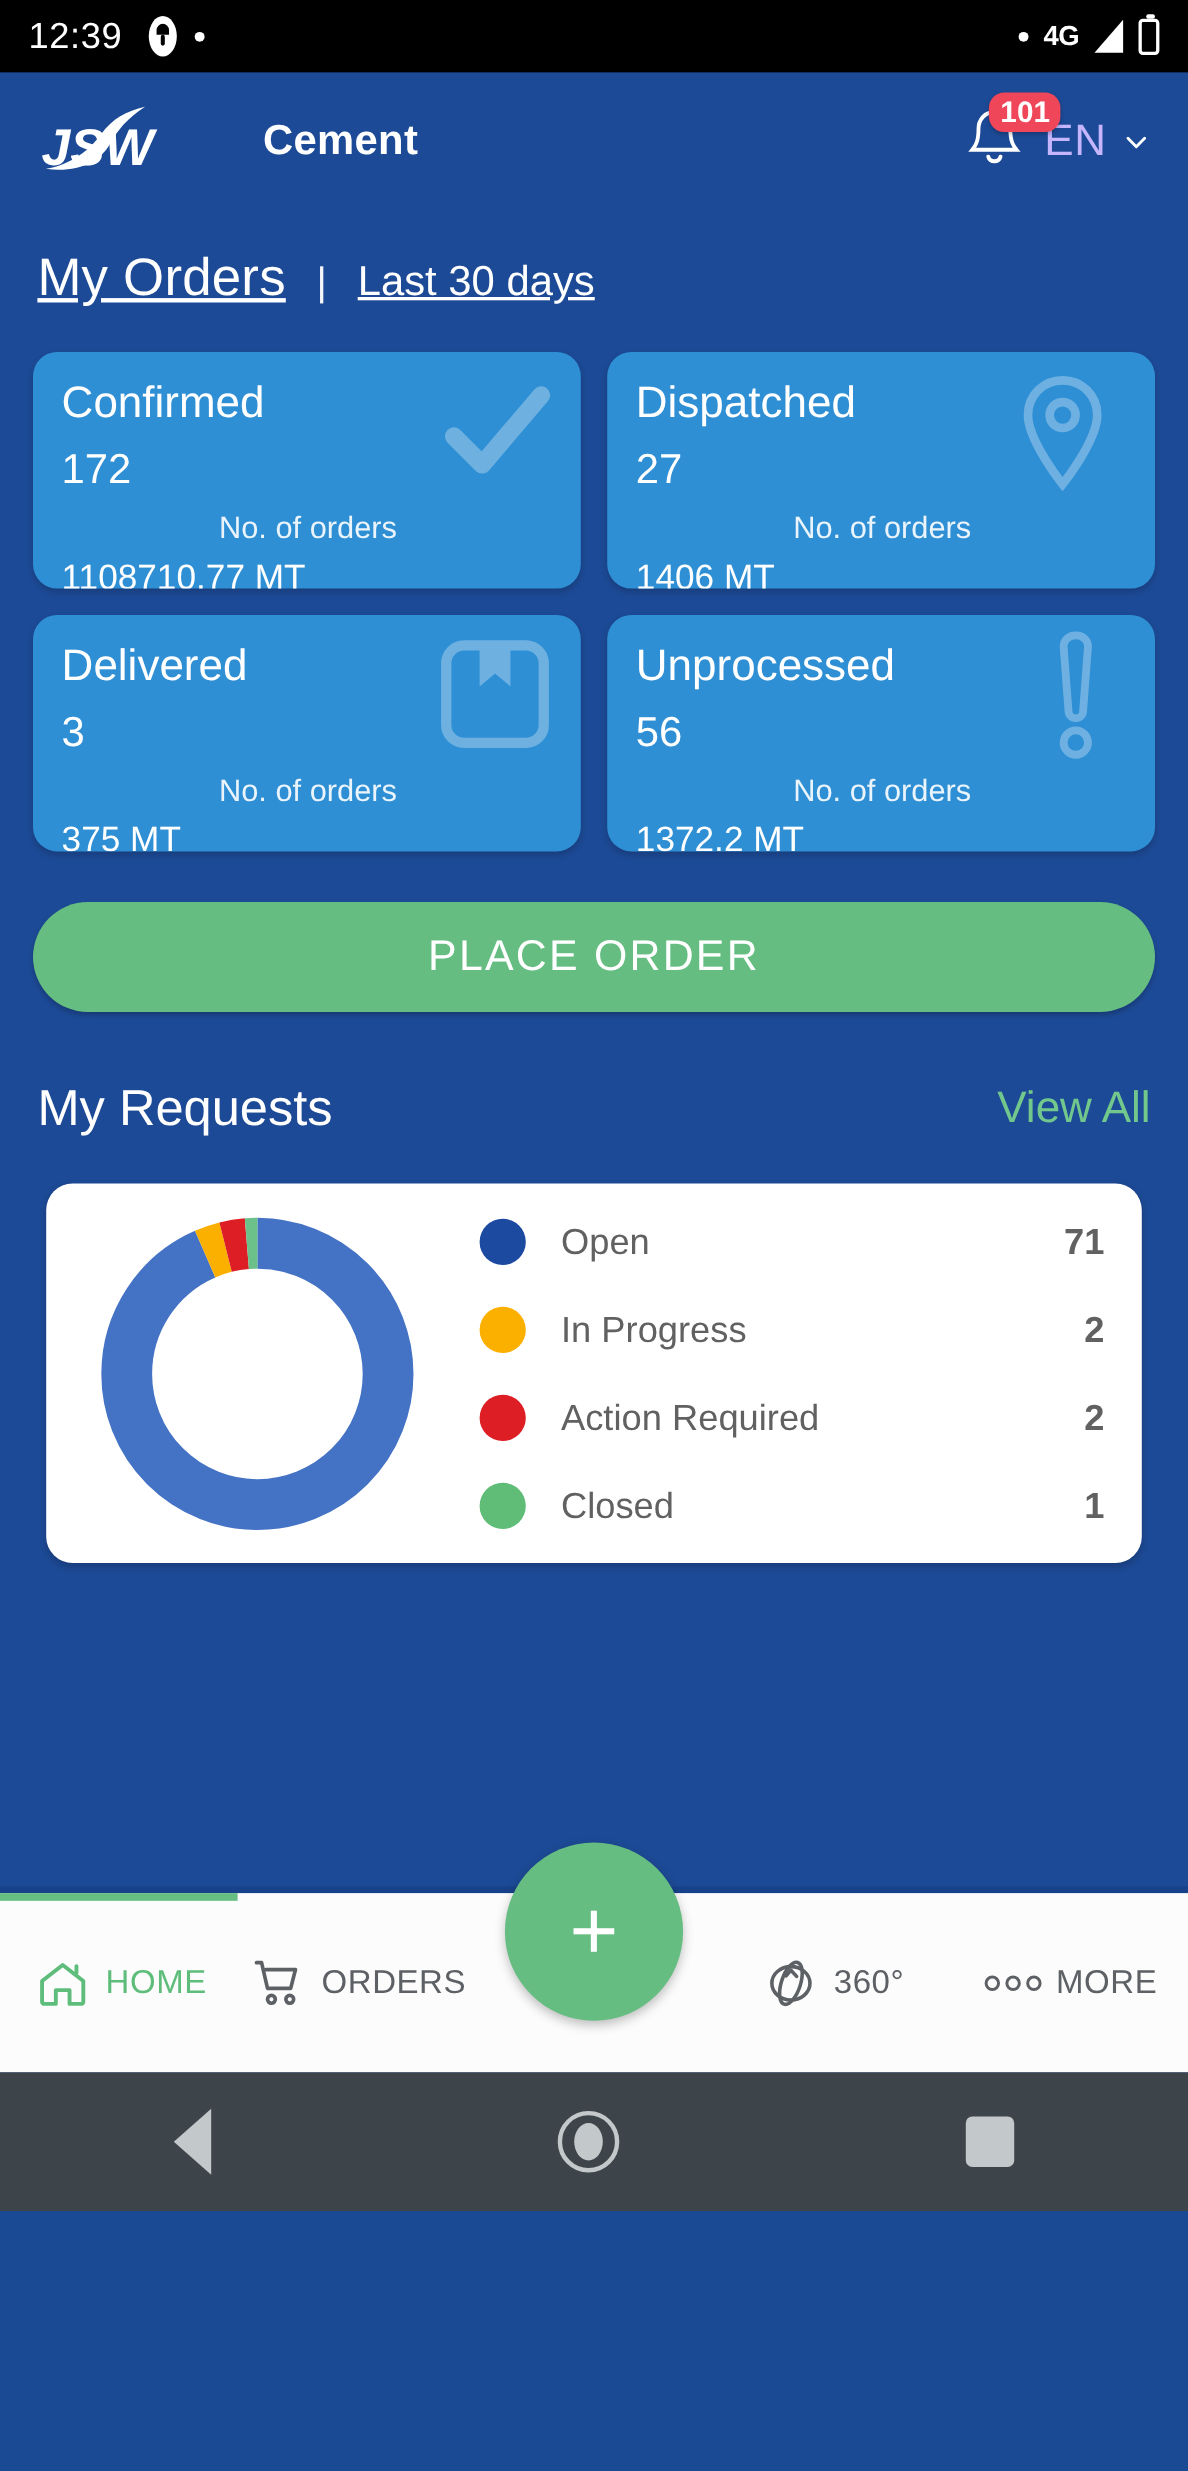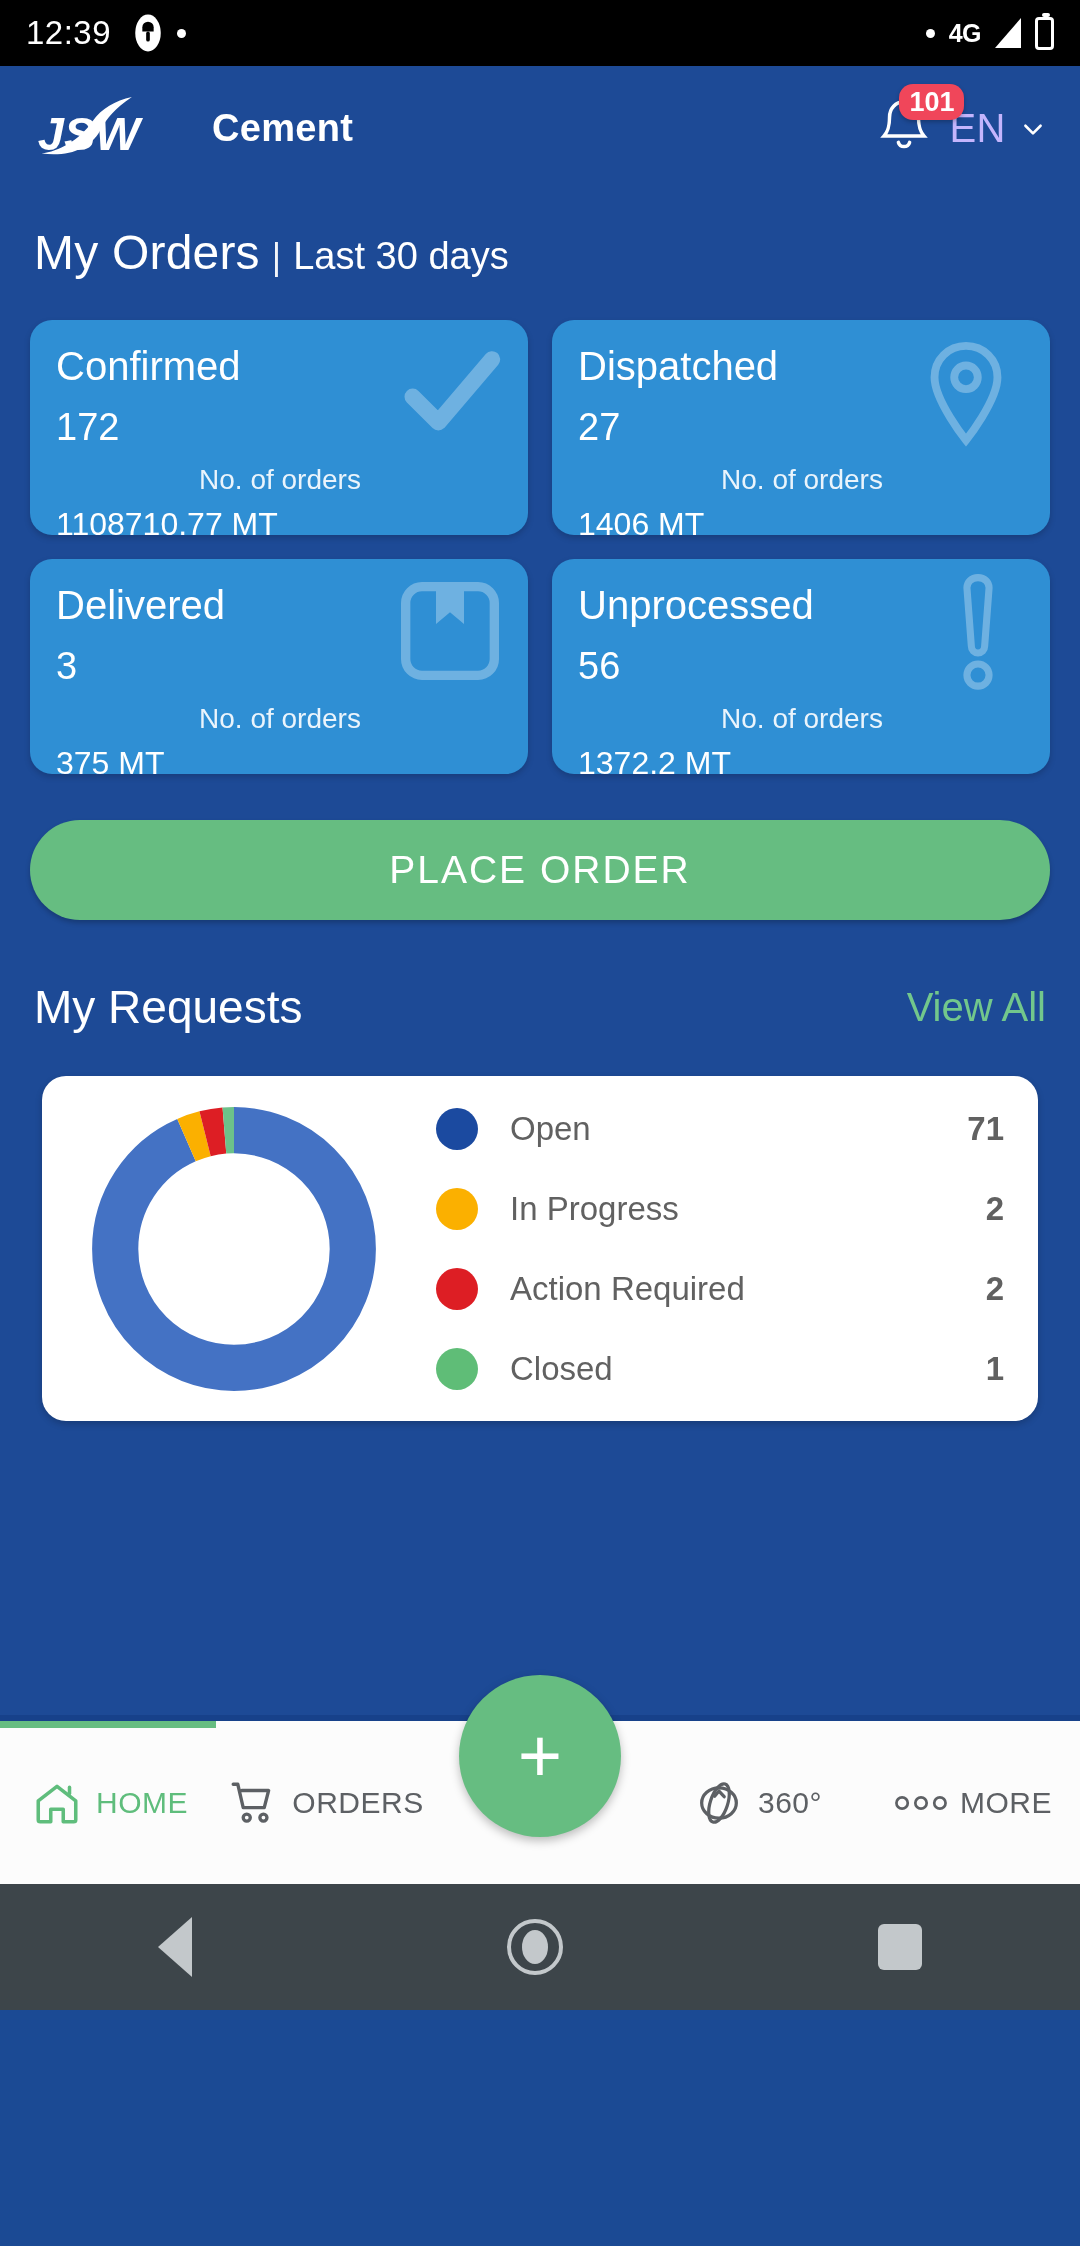--- a/index.html
+++ b/index.html
@@ -29,36 +29,36 @@
   .sb-bat:after{
     content:""; position:absolute; top:-7px; left:4px; width:8px; height:4px; background:#fff; border-radius:2px;
   }
 
   
   .appbar{
     height:125px; display:flex; align-items:center; padding:0 34px; background:#1d4a96;
   }
   .brand{ display:flex; align-items:center; gap:18px; }
   .brand-logo{ width:160px; height:70px; }
-  .brand-name{ color:#fff; font-size:38px; font-weight:bold; letter-spacing:.3px; }
+  .brand-name{ color:#fff; font-size:38px; font-weight:bold; letter-spacing:.3px;margin-left:27px; }
   .appbar-spacer{ flex:1; }
   .appbar-right{ display:flex; align-items:center; gap:14px; }
   .bell-wrap{ position:relative; width:62px; height:74px; }
   .badge{
     position:absolute; top:-8px; left:26px;
     background:#f0465a; color:#ffffff; font-size:27px; font-weight:bold;
     border-radius:14px; padding:4px 10px; line-height:1.05; min-width:60px; text-align:center;
     box-shadow:0 2px 4px rgba(0,0,0,.25);
   }
   .lang{ color:#c4b5fd; font-size:40px; letter-spacing:.5px; }
   .chev{ width:26px; height:26px; }
 
   
   .orders-title{
-    padding:34px 34px 0 34px; color:#fff; display:flex; align-items:baseline; gap:0;
+    padding:34px 34px 0 34px; color:#fff; display:flex; align-items:baseline; gap:16px;text-decoration:underline;
   }
   .orders-title .big{ font-size:48px; font-weight:400; letter-spacing:.2px; }
   .orders-title .sep{ font-size:36px; font-weight:300; margin:0 12px; opacity:.95; }
   .orders-title .small{ font-size:38px; font-weight:400; }
 
   
   .cards{
     margin:40px 30px 0 30px; display:grid; grid-template-columns:1fr 1fr; gap:24px;
   }
   .card{

